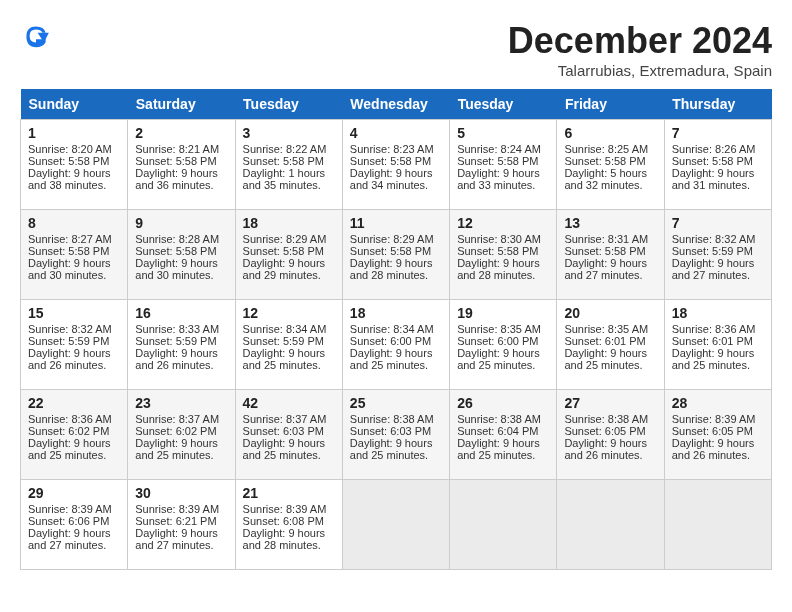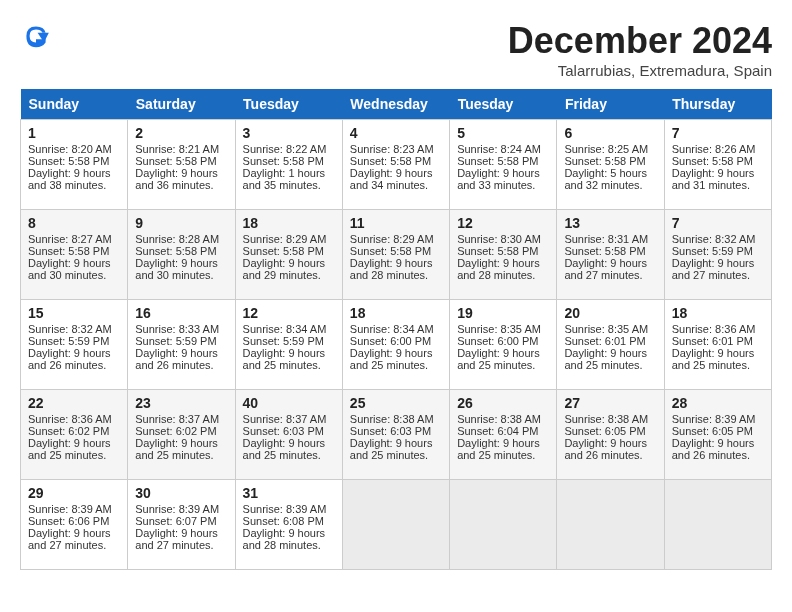--- a/index.html
+++ b/index.html
@@ -253,21 +253,21 @@
         <span>Sunset: 6:02 PM</span><br>
         <span>Daylight: 9 hours and 25 minutes.</span>
       </td>
         <td>
         <span class="day-num">23</span>
         <span>Sunrise: 8:37 AM</span><br>
         <span>Sunset: 6:02 PM</span><br>
         <span>Daylight: 9 hours and 25 minutes.</span>
       </td>
         <td>
-        <span class="day-num">40</span>
+        <span class="day-num">42</span>
         <span>Sunrise: 8:37 AM</span><br>
         <span>Sunset: 6:03 PM</span><br>
         <span>Daylight: 9 hours and 25 minutes.</span>
       </td>
         <td>
         <span class="day-num">25</span>
         <span>Sunrise: 8:38 AM</span><br>
         <span>Sunset: 6:03 PM</span><br>
         <span>Daylight: 9 hours and 25 minutes.</span>
       </td>
@@ -293,25 +293,25 @@
       <tr>
         <td>
         <span class="day-num">29</span>
         <span>Sunrise: 8:39 AM</span><br>
         <span>Sunset: 6:06 PM</span><br>
         <span>Daylight: 9 hours and 27 minutes.</span>
       </td>
         <td>
         <span class="day-num">30</span>
         <span>Sunrise: 8:39 AM</span><br>
-        <span>Sunset: 6:07 PM</span><br>
+        <span>Sunset: 6:21 PM</span><br>
         <span>Daylight: 9 hours and 27 minutes.</span>
       </td>
         <td>
-        <span class="day-num">31</span>
+        <span class="day-num">21</span>
         <span>Sunrise: 8:39 AM</span><br>
         <span>Sunset: 6:08 PM</span><br>
         <span>Daylight: 9 hours and 28 minutes.</span>
       </td>
         <td class="empty-cell"></td>
         <td class="empty-cell"></td>
         <td class="empty-cell"></td>
         <td class="empty-cell"></td>
       </tr>
     </tbody>

